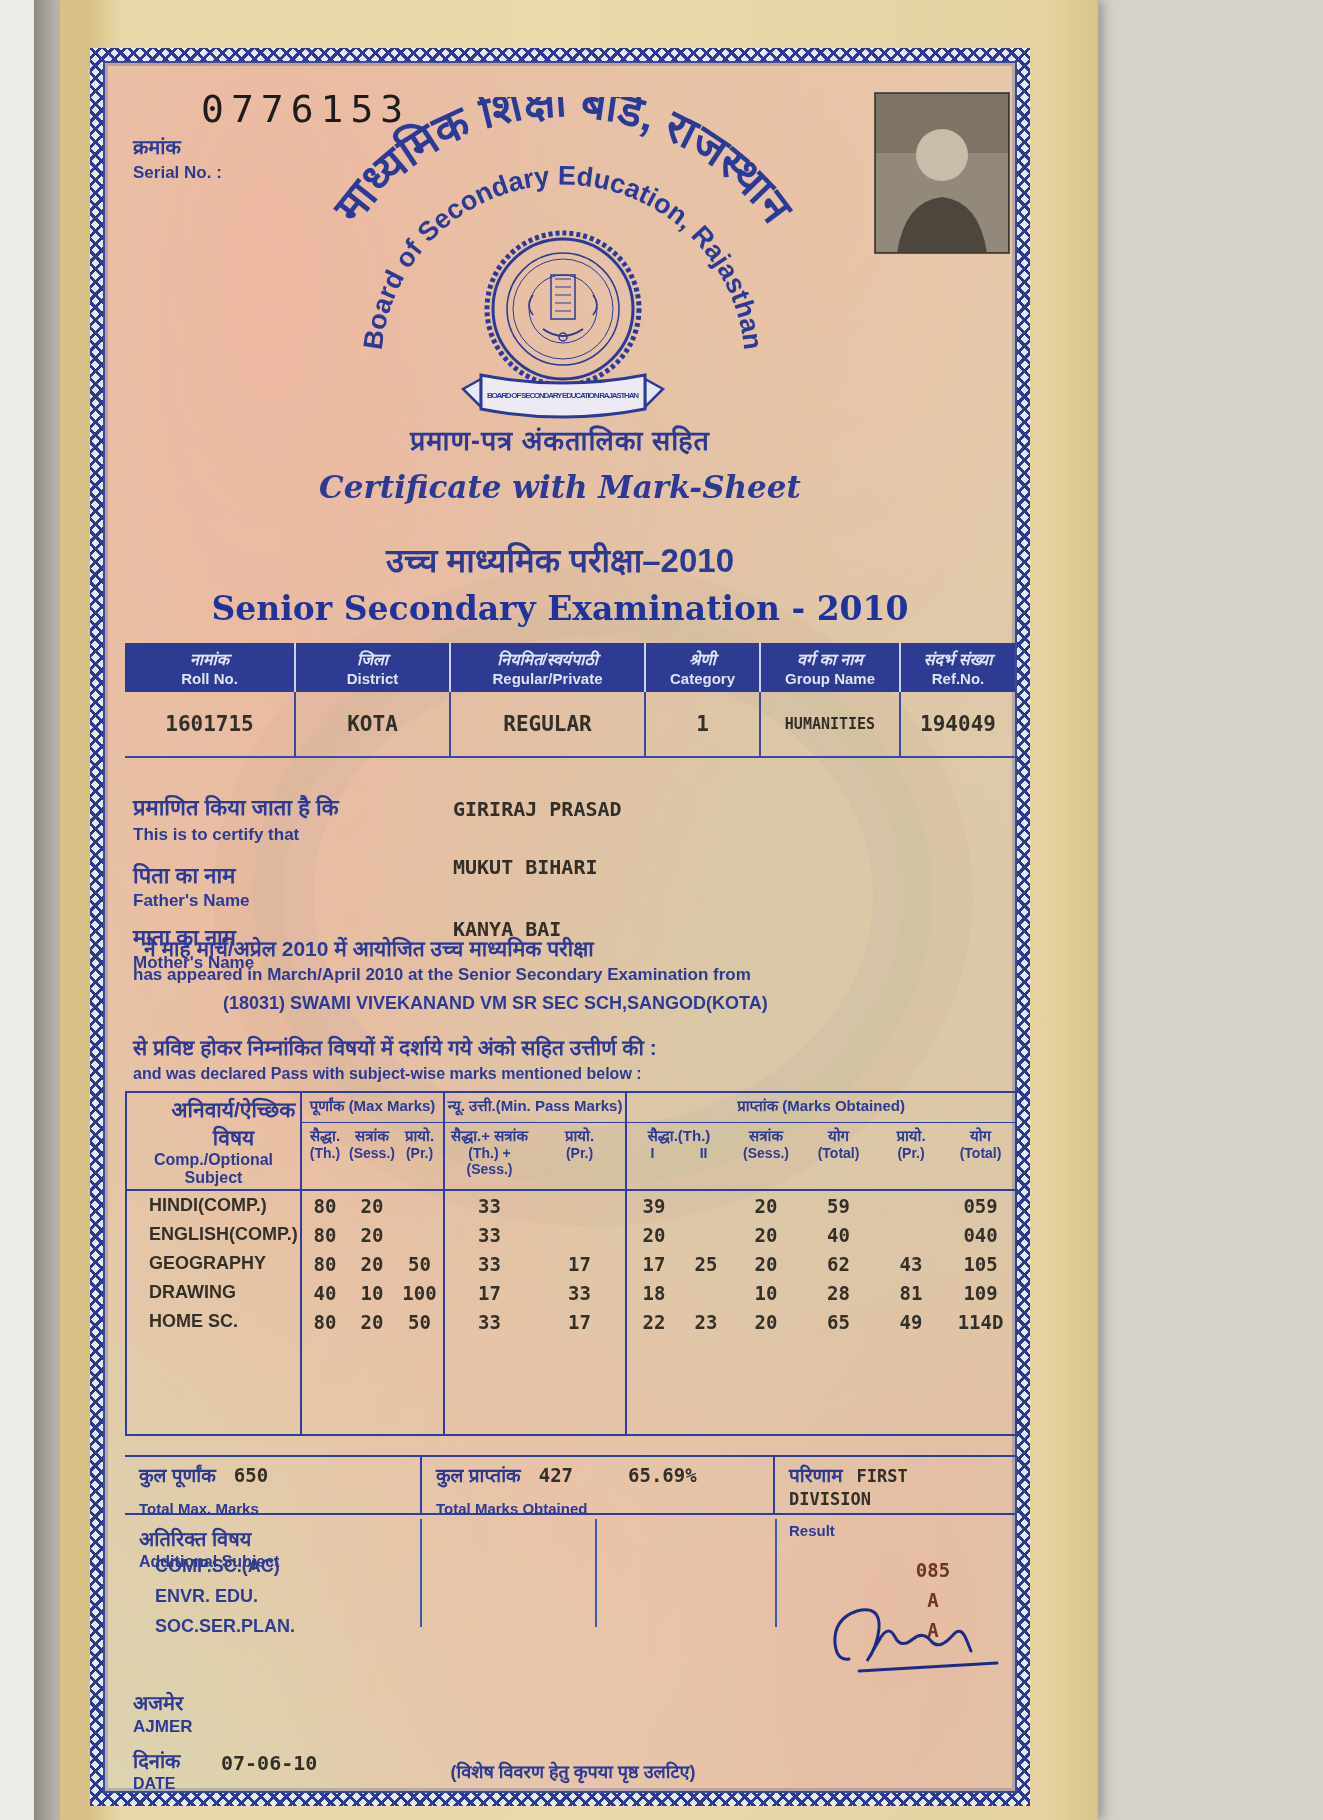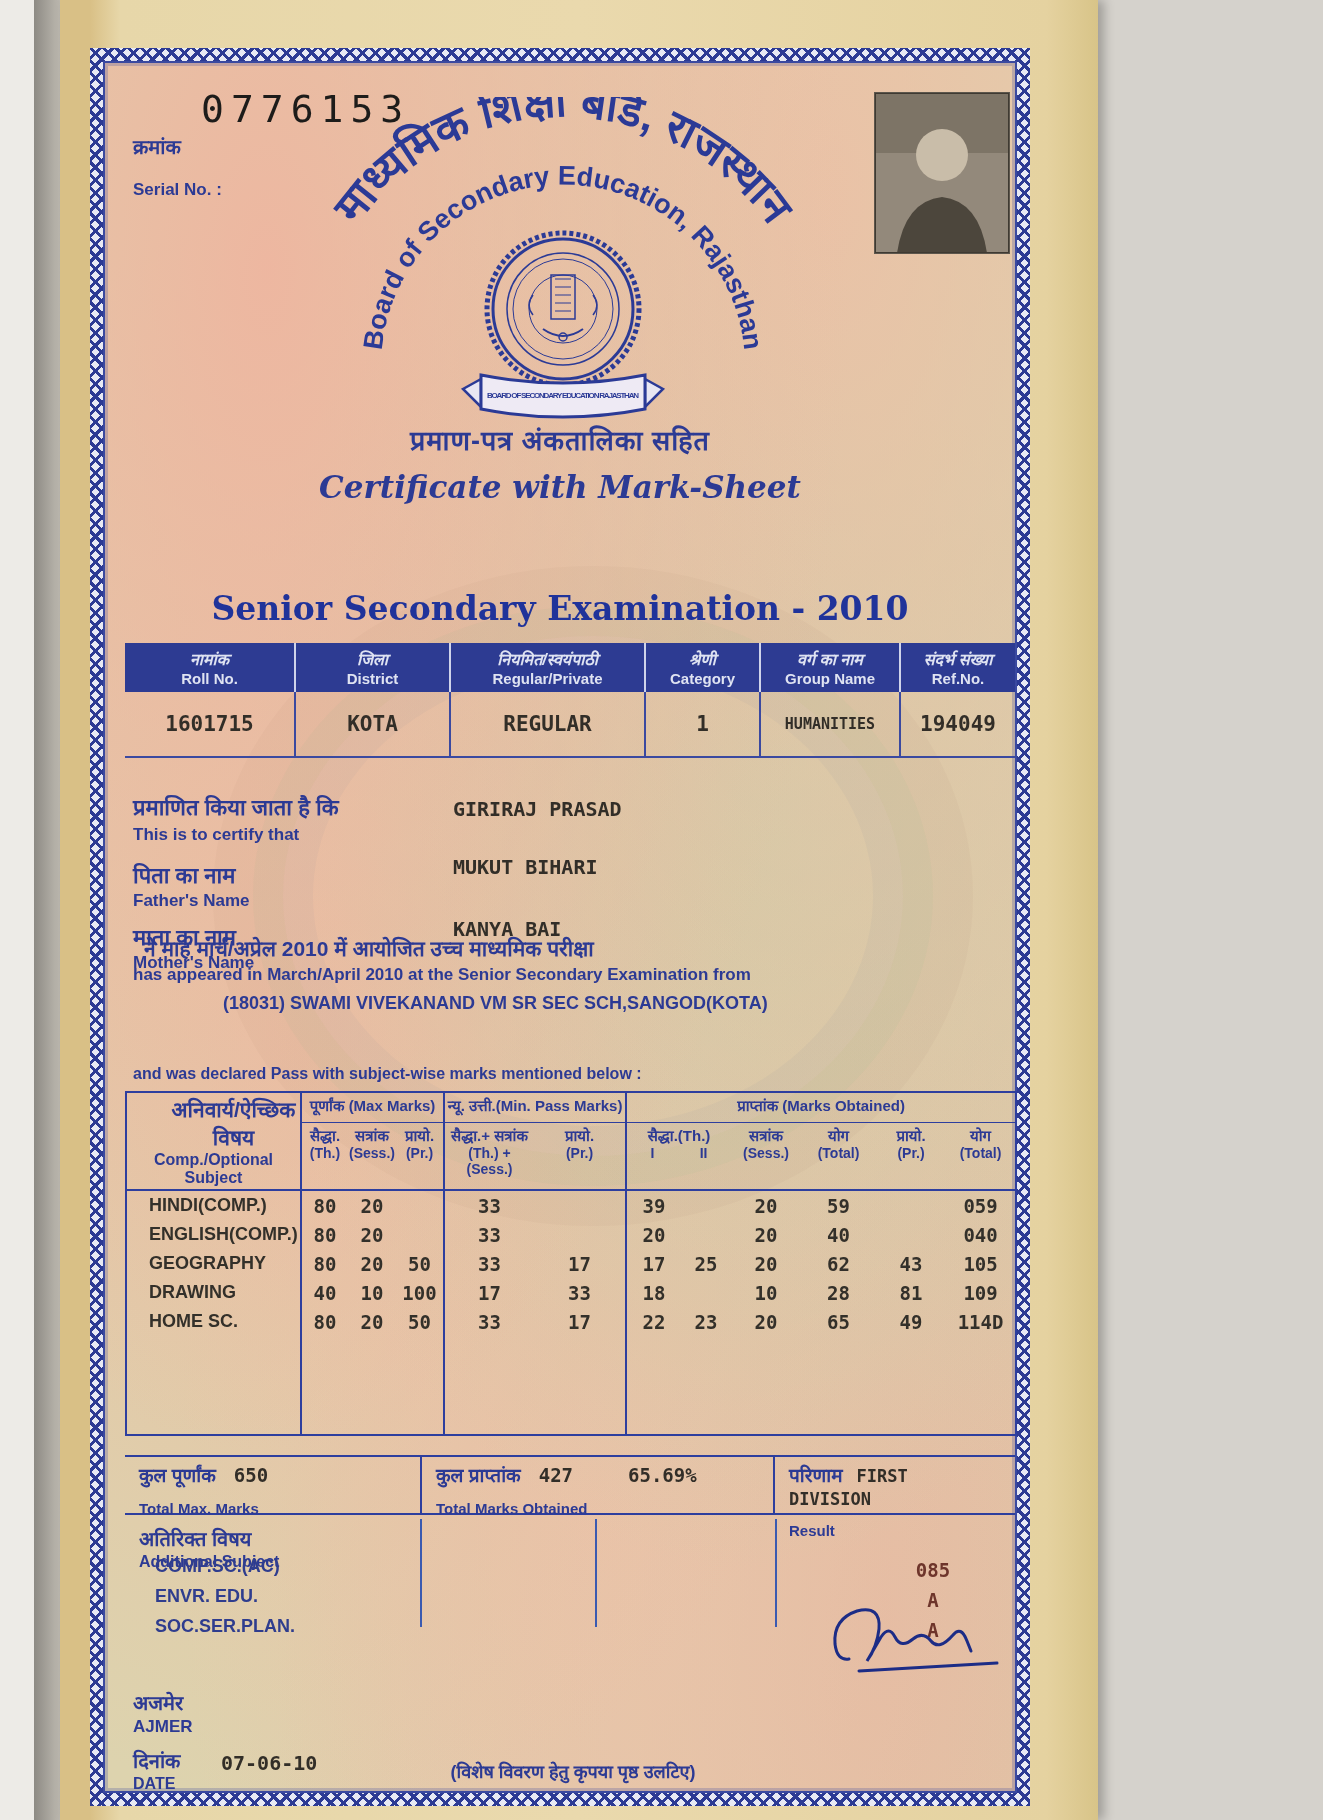--- a/index.html
+++ b/index.html
@@ -42,21 +42,21 @@
     left:150px;top:545px;width:620px;height:520px;border-radius:50%;
     border:30px solid rgba(90,130,90,.07);
     box-shadow:0 0 0 40px rgba(150,110,90,.05), inset 0 0 0 30px rgba(90,110,150,.05);
   }
   .hi{color:#2c3a94;font-weight:bold;}
   .en{color:#2c3a94;font-weight:bold;}
   .dot{font-family:"DejaVu Sans Mono",monospace;color:#322e28;font-weight:bold;}
   
   .serial-num{left:98px;top:26px;font-family:"DejaVu Sans Mono",monospace;font-size:38px;letter-spacing:7px;color:#1d1c1a;}
   .lbl-kramank{left:30px;top:72px;font-size:20px;}
-  .lbl-serial{left:30px;top:102px;font-size:17px;margin-top:17px;}
+  .lbl-serial{left:30px;top:102px;font-size:17px;}
   
   .photo{left:772px;top:32px;width:134px;height:160px;background:#8f887c;box-shadow:0 0 0 1px #5c564c;}
   
   .t-center{left:0;width:914px;text-align:center;}
   .subtitle-hi{top:360px;font-size:27px;letter-spacing:1px;}
   .subtitle-en{top:408px;font-size:31px;font-family:"DejaVu Serif",serif;font-style:italic;color:#2c3a94;font-weight:bold;}
   .exam-hi{top:476px;font-size:33px;}
   .exam-en{top:528px;font-size:33px;font-family:"DejaVu Serif",serif;color:#20339a;font-weight:bold;}
   
   .info-table{left:22px;top:582px;width:890px;border-collapse:collapse;table-layout:fixed;}
@@ -165,20 +165,21 @@
     <g>
       <path d="M318,282 L300,292 L318,310 Z" fill="#e8e6f2" stroke="#2b3a96" stroke-width="2.5"></path>
       <path d="M482,282 L500,292 L482,310 Z" fill="#e8e6f2" stroke="#2b3a96" stroke-width="2.5"></path>
       <path d="M318,278 Q400,294 482,278 L482,312 Q400,328 318,312 Z" fill="#eeeaf4" stroke="#2b3a96" stroke-width="3"></path>
       <text x="400" y="301" text-anchor="middle" font-size="8" font-weight="bold" fill="#2b3a96" textLength="152">BOARD OF SECONDARY EDUCATION RAJASTHAN</text>
     </g>
   </svg>
 
   <div class="abs t-center subtitle-hi hi">प्रमाण-पत्र अंकतालिका सहित</div>
   <div class="abs t-center subtitle-en">Certificate with Mark-Sheet</div>
+  <div class="abs t-center exam-hi hi">उच्च माध्यमिक परीक्षा–2010</div>
   <div class="abs t-center exam-en">Senior Secondary Examination - 2010</div>
 
   <table class="abs info-table">
     <colgroup>
           <col style="width:170px">
           <col style="width:155px">
           <col style="width:195px">
           <col style="width:115px">
           <col style="width:140px">
           <col style="width:115px">
@@ -231,20 +232,21 @@
   <div class="abs en c-lbl-en" style="left:30px;top:830px;">Father's Name</div>
   <div class="abs dot c-val" style="left:350px;top:794px;">MUKUT BIHARI</div>
 
   <div class="abs hi c-lbl-hi" style="left:30px;top:860px;">माता का नाम</div>
   <div class="abs en c-lbl-en" style="left:30px;top:892px;">Mother's Name</div>
   <div class="abs dot c-val" style="left:350px;top:856px;">KANYA BAI</div>
 
   <div class="abs hi" style="left:30px;top:873px;font-size:21px;top:873px;margin-left:11px;">ने माह मार्च/अप्रेल 2010 में आयोजित उच्च माध्यमिक परीक्षा</div>
   <div class="abs en" style="left:30px;top:904px;font-size:17px;">has appeared in March/April 2010 at the Senior Secondary Examination from</div>
   <div class="abs en" style="left:120px;top:932px;font-size:18px;">(18031) SWAMI VIVEKANAND VM SR SEC SCH,SANGOD(KOTA)</div>
+  <div class="abs hi" style="left:30px;top:972px;font-size:21px;">से प्रविष्ट होकर निम्नांकित विषयों में दर्शाये गये अंको सहित उत्तीर्ण की :</div>
   <div class="abs en" style="left:30px;top:1004px;font-size:16px;">and was declared Pass with subject-wise marks mentioned below :</div>
 
   <table class="abs marks">
     <colgroup>
       <col style="width:175px">
       <col style="width:47px">
           <col style="width:48px">
           <col style="width:48px">
       <col style="width:90px">
           <col style="width:92px">

